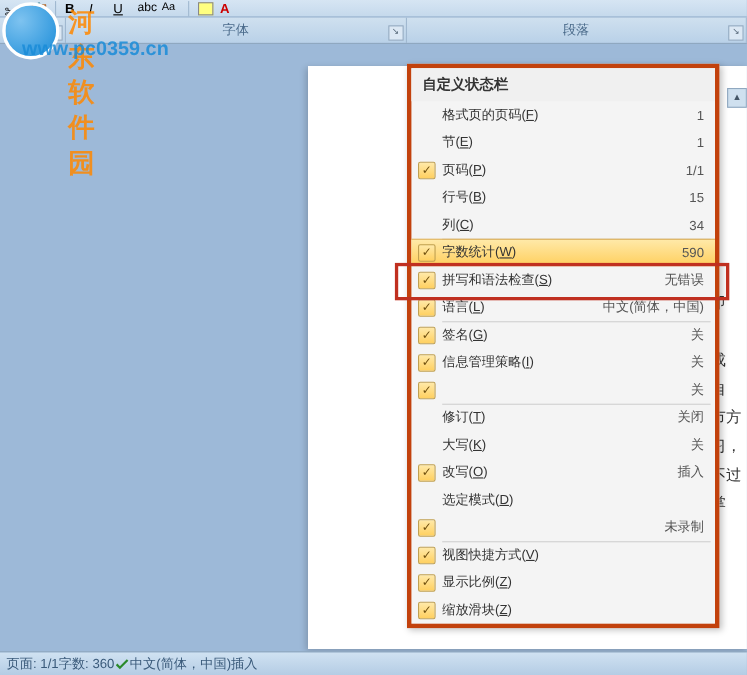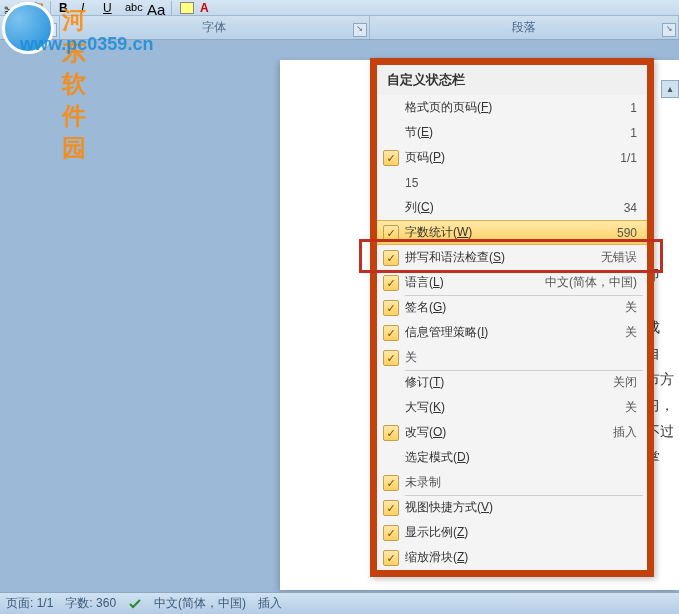--- a/index.html
+++ b/index.html
@@ -114,39 +114,40 @@
   line-height: 16px;
   color: #456;
 }
 
 .context-menu {
   position: absolute;
   top: 58px;
   left: 370px;
   width: 284px;
   background: #f4f4f4;
-  border: 7px solid #c2410c;
+  border: 4px solid #c2410c;
   box-shadow: 2px 2px 6px rgba(0,0,0,.25);
   z-index: 10;
 }
 .menu-title {
   padding: 6px 10px;
   font-size: 13px;
   font-weight: bold;
   color: #333;
   background: #f0f0f0;
 }
 .menu-items { }
 .menu-item {
   display: flex;
   align-items: center;
   height: 25px;
   font-size: 12px;
   color: #333;
   position: relative;
+  justify-content: space-between;
 }
 .menu-check {
   width: 28px;
   text-align: center;
   color: #333;
 }
 .menu-check .box {
   display: inline-block;
   width: 16px; height: 16px;
   border: 1px solid #c0a050;
@@ -187,38 +188,37 @@
   position: absolute;
   bottom: 0; left: 0; right: 0;
   height: 22px;
   background: linear-gradient(#d0e2f2, #b4cce4);
   border-top: 1px solid #8fa8c0;
   display: flex;
   align-items: center;
   font-size: 12px;
   color: #3a5a7a;
   padding: 0 6px;
-  gap: 12px;
 }
 .status-item { display: flex; align-items: center; gap: 4px; }
 .status-icon { width: 14px; height: 14px; display: inline-block; }
 </style>
 </head>
 <body>
 
 <div class="ribbon-top">
   <div class="ribbon-icons">
     <span class="ribbon-icon">✂</span>
     <span class="ribbon-icon">📋</span>
     <span class="sep"></span>
     <span class="ribbon-icon bold-icon">B</span>
     <span class="ribbon-icon italic-icon">I</span>
     <span class="ribbon-icon" style="text-decoration:underline;font-size:12px;">U</span>
     <span class="ribbon-icon" style="font-size:11px;">abc</span>
-    <span class="ribbon-icon" style="font-size:15px;">Aa</span>
+    <span class="ribbon-icon" style="font-size:10px;">Aa</span>
     <span class="sep"></span>
     <span class="ribbon-icon" style="background:#ffff80;width:14px;height:12px;border:1px solid #888;"></span>
     <span class="ribbon-icon" style="font-size:12px;color:#c00;font-weight:bold;">A</span>
   </div>
 </div>
 
 <div class="ribbon-groups">
   <div class="ribbon-group" style="flex:0 0 60px;">
     <span class="ribbon-launcher">↘</span>
   </div>
@@ -269,20 +269,21 @@
         <div class="menu-label">节(<u>E</u>)</div>
         <div class="menu-value">1</div>
       </div>
       <div class="menu-item">
         <div class="menu-check"><span class="box">✓</span></div>
         <div class="menu-label">页码(<u>P</u>)</div>
         <div class="menu-value">1/1</div>
       </div>
       <div class="menu-item">
         <div class="menu-check"></div>
+        <div class="menu-label">行号(<u>B</u>)</div>
         <div class="menu-value">15</div>
       </div>
       <div class="menu-item sep-after">
         <div class="menu-check"></div>
         <div class="menu-label">列(<u>C</u>)</div>
         <div class="menu-value">34</div>
       </div>
       <div class="menu-item highlighted">
         <div class="menu-check"><span class="box">✓</span></div>
         <div class="menu-label">字数统计(<u>W</u>)</div>

